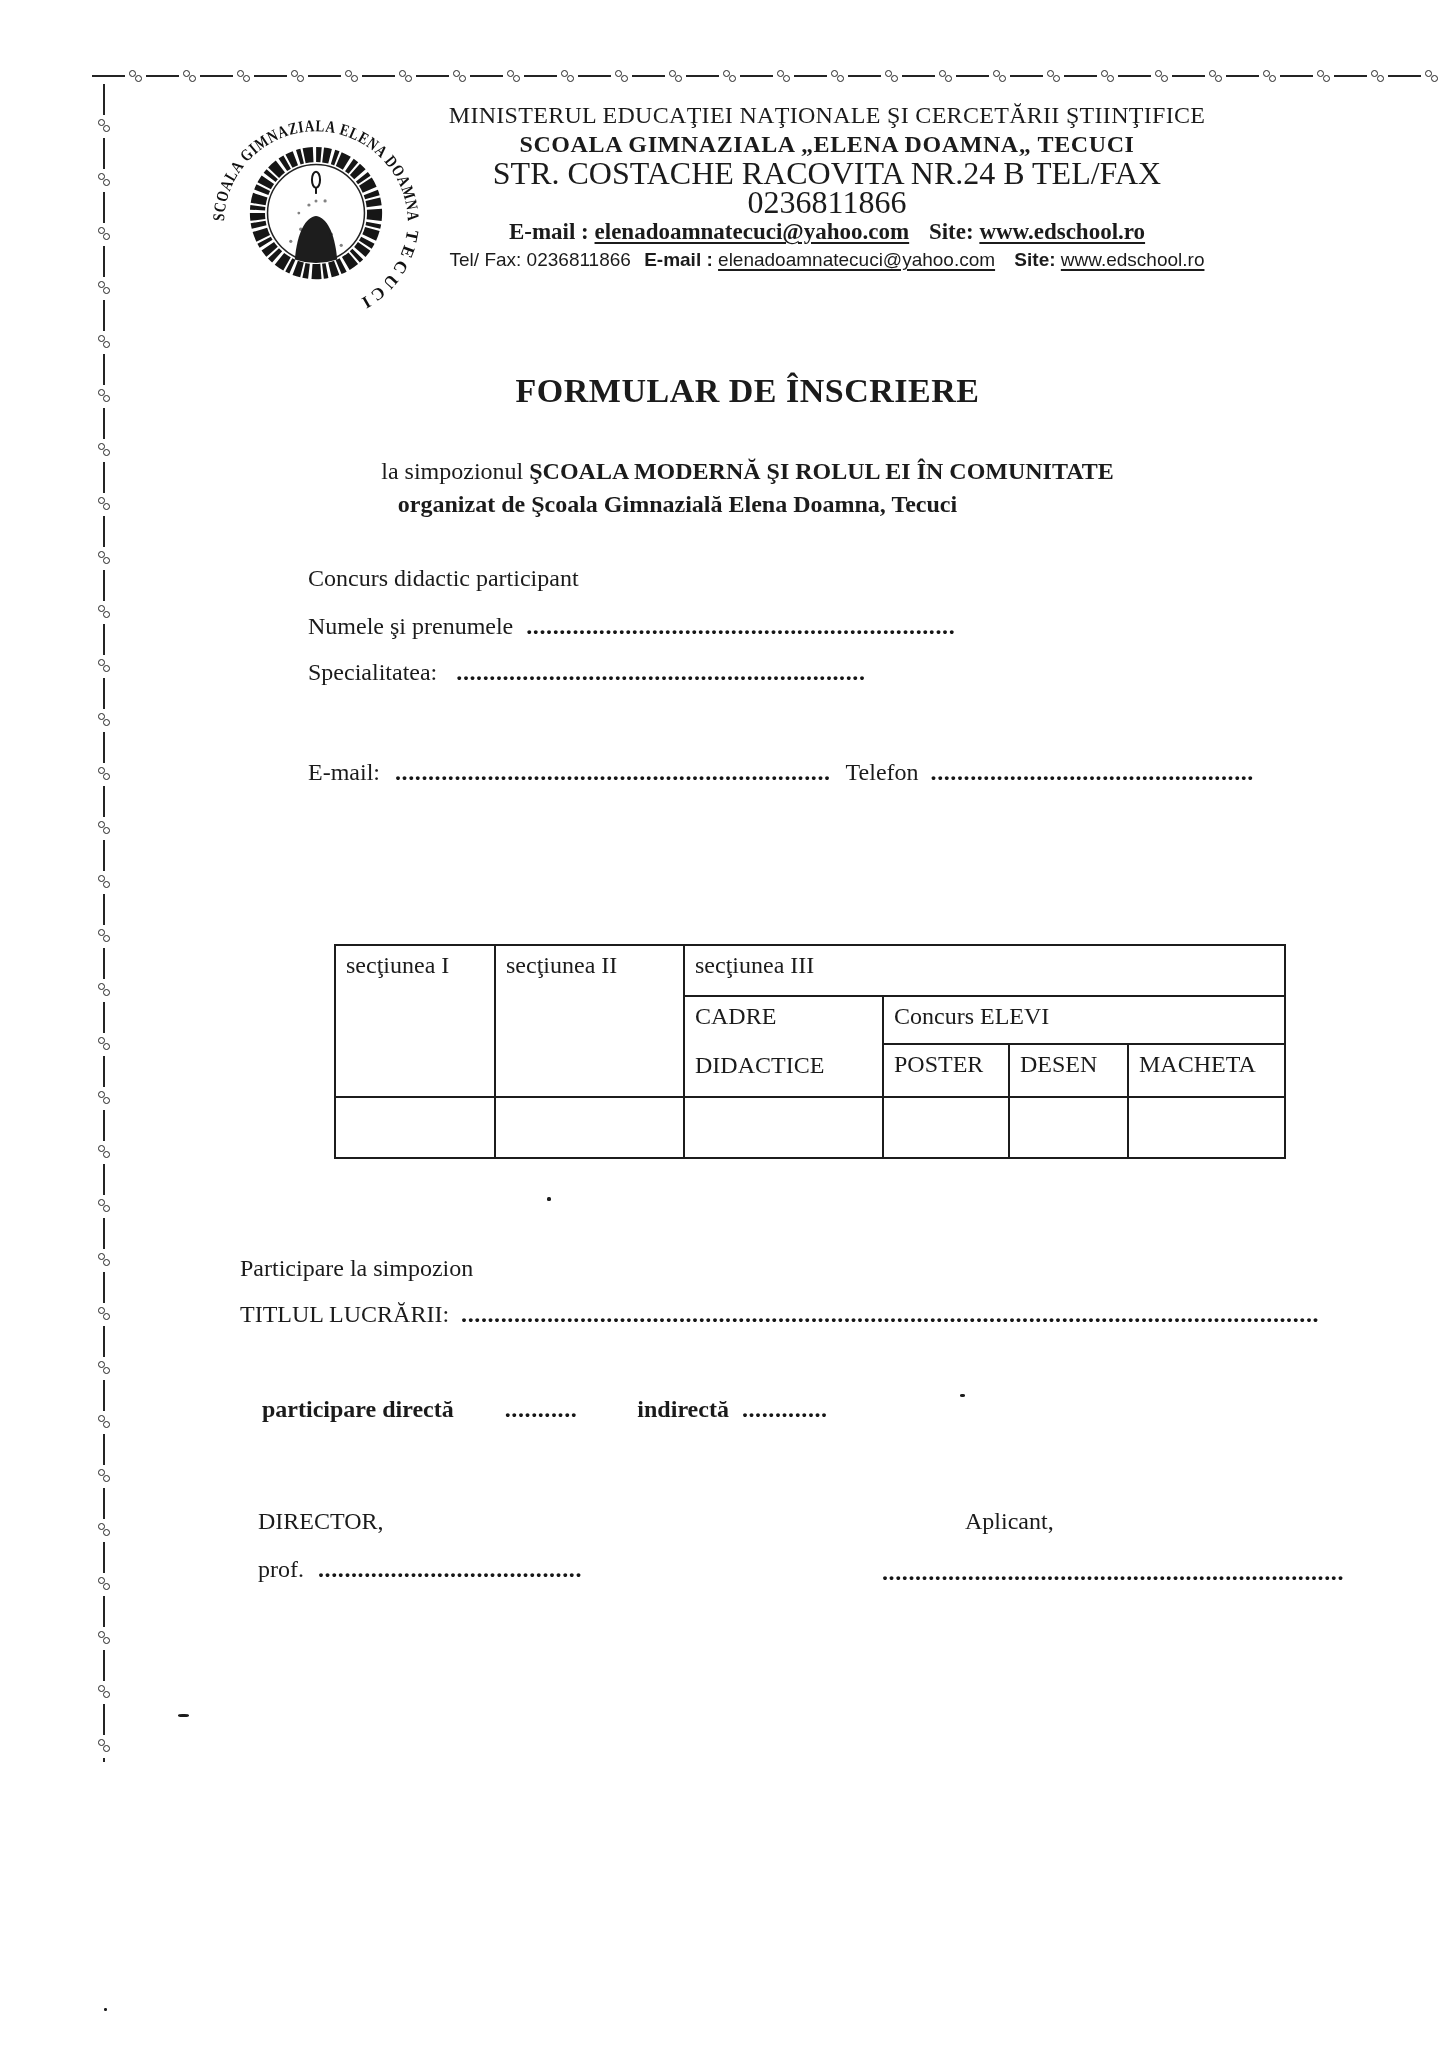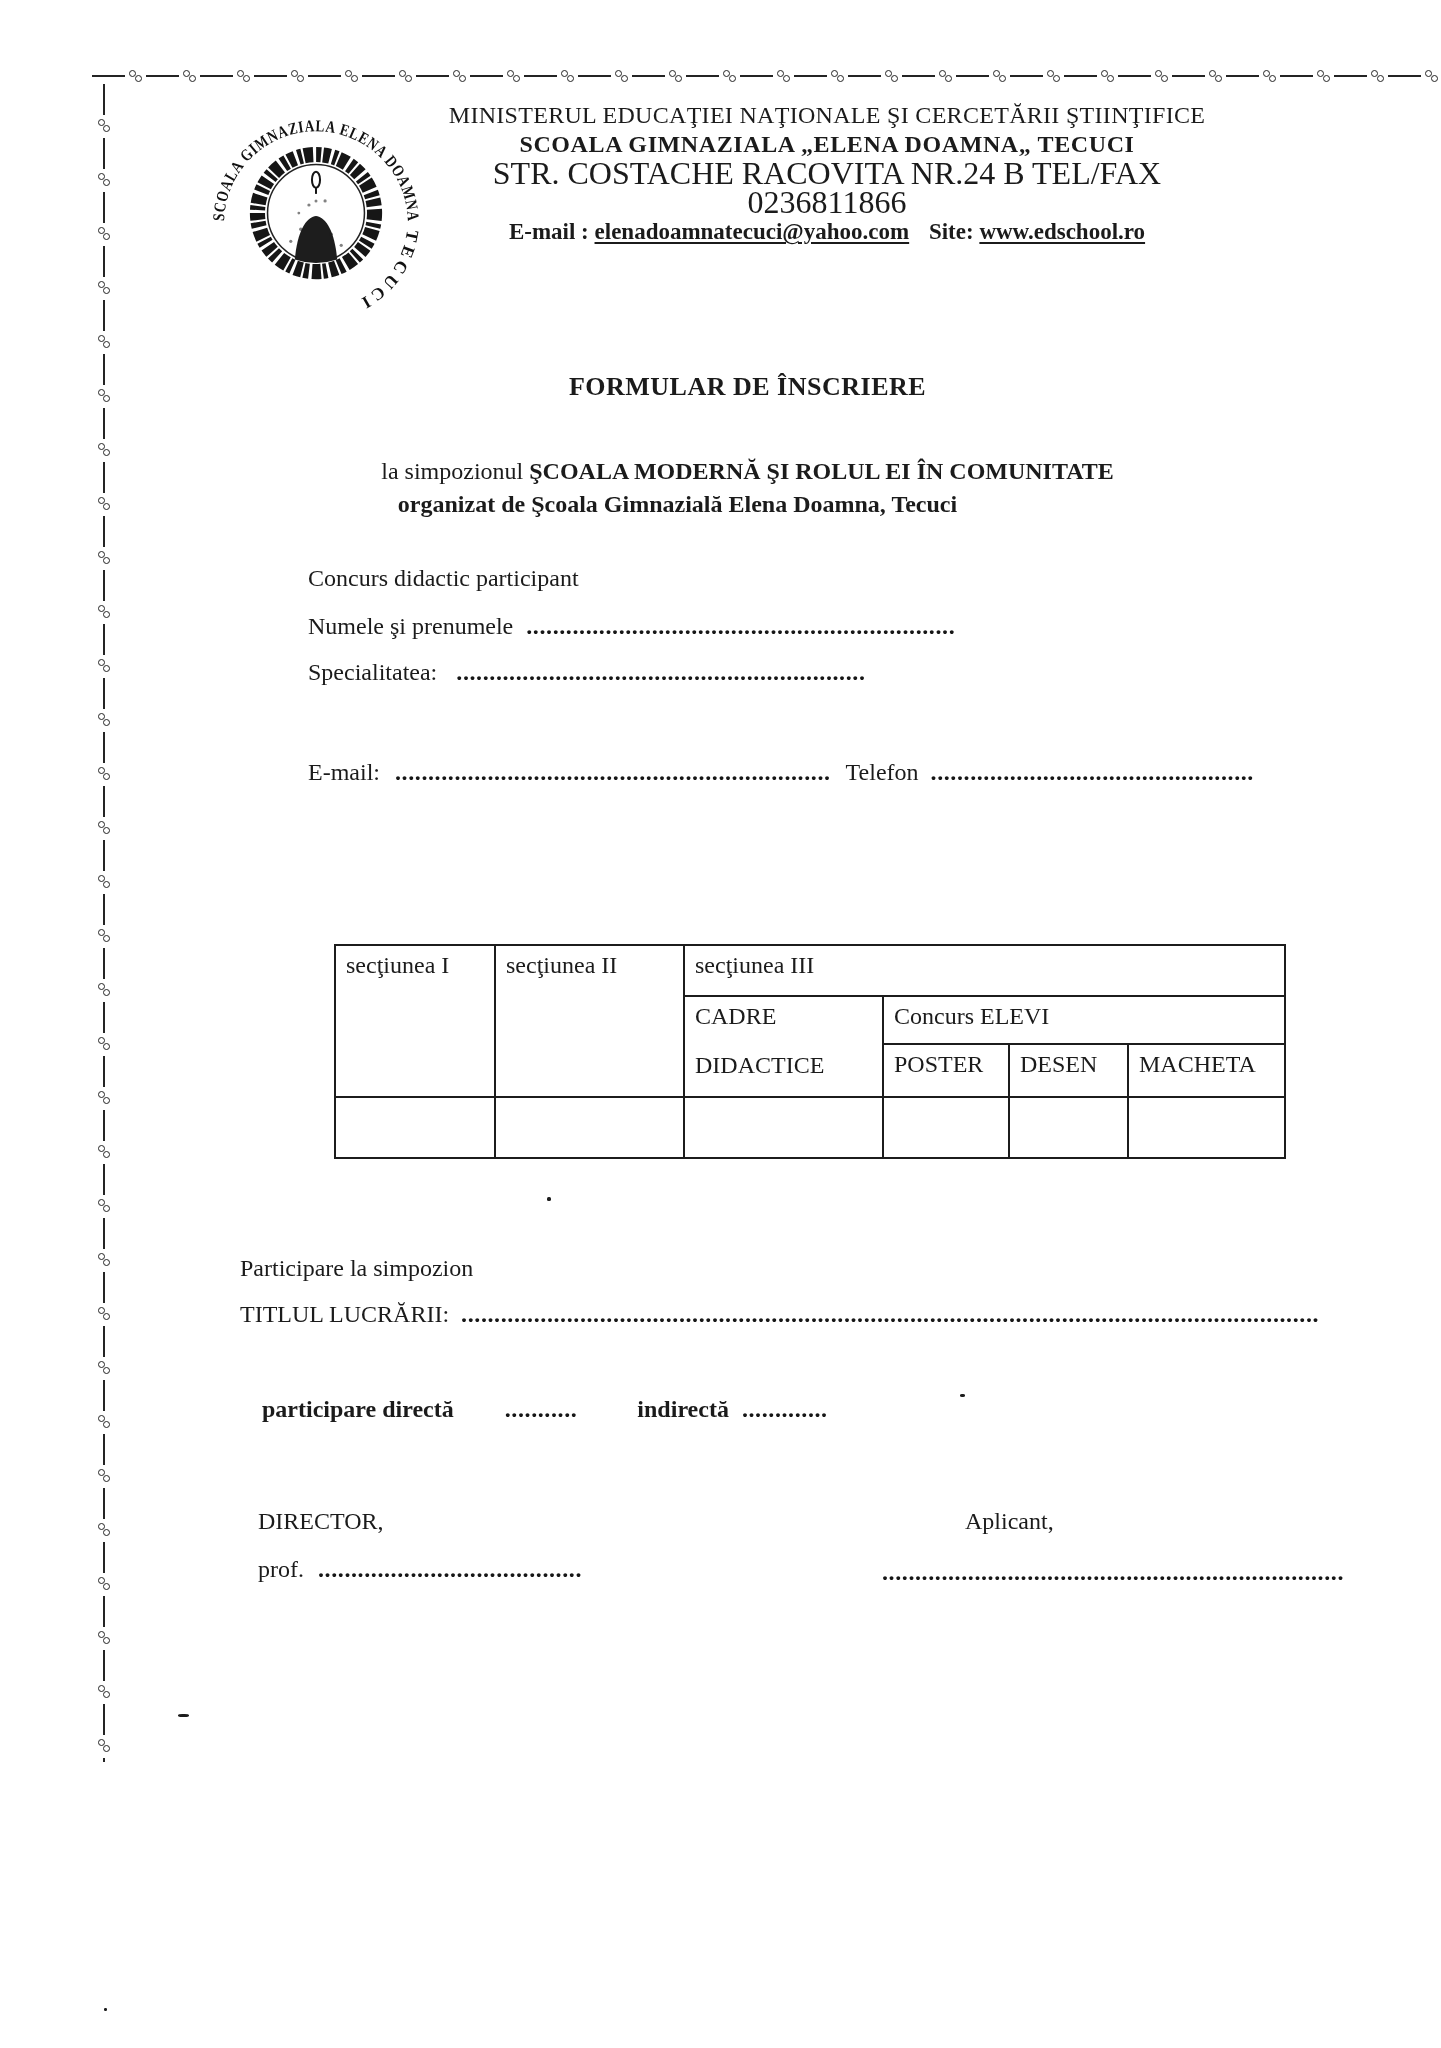--- a/index.html
+++ b/index.html
@@ -34,21 +34,21 @@
   .logo{left:208px;top:100px;width:216px;height:212px;}
   .hdr{left:412px;top:101px;width:830px;text-align:center;}
   .hdr .l1{font-size:24px;line-height:29px;letter-spacing:.3px;}
   .hdr .l2{font-size:24px;line-height:29px;font-weight:bold;letter-spacing:.6px;}
   .hdr .l3{font-size:32px;line-height:29px;}
   .hdr .l4{font-size:23px;line-height:29px;font-weight:bold;}
   .hdr .l5{font-family:"Liberation Sans","DejaVu Sans",sans-serif;font-size:19px;line-height:26px;margin-top:1px;}
   .u{text-decoration:underline;text-decoration-thickness:2px;text-underline-offset:3px;}
   .sp{margin-left:14px;margin-top:15px;}
 
-  .title{left:240px;top:372px;width:1015px;text-align:center;font-weight:bold;font-size:26px;letter-spacing:.5px;}
+  .title{left:240px;top:372px;width:1015px;text-align:center;font-weight:bold;font-size:34px;letter-spacing:.5px;}
   .sub{left:240px;top:455px;width:1015px;text-align:center;font-size:24px;line-height:33px;}
   .sub .b{font-weight:bold;}
   .sub .l2{position:relative;left:-70px;font-weight:bold;}
 
   .t24{font-size:24px;}
   .dots{font-weight:bold;letter-spacing:.6px;color:#161616;}
   .bold{font-weight:bold;}
 
   
   table.sec{border-collapse:collapse;table-layout:fixed;}
@@ -325,20 +325,27 @@
   </svg>
 
   <div class="abs hdr">
     <div class="l1">MINISTERUL EDUCAŢIEI NAŢIONALE ŞI CERCETĂRII ŞTIINŢIFICE</div>
     <div class="l2">SCOALA  GIMNAZIALA   „ELENA DOAMNA„ TECUCI</div>
     <div class="l3">STR. COSTACHE  RACOVITA NR.24 B  TEL/FAX 0236811866</div>
     <div class="l4">
       <span>E-mail :</span>
       <span class="u">elenadoamnatecuci@yahoo.com</span>
       <span class="sp">Site:</span>
+      <span class="u">www.edschool.ro</span>
+    </div>
+    <div class="l5">
+      <span>Tel/  Fax: 0236811866</span>
+      <span class="bold" style="margin-left:8px;">E-mail :</span>
+      <span class="u">elenadoamnatecuci@yahoo.com</span>
+      <span class="bold sp">Site:</span>
       <span class="u">www.edschool.ro</span>
     </div>
   </div>
 
   <div class="abs title">FORMULAR DE ÎNSCRIERE</div>
 
   <div class="abs sub">
     <div>
       <span>la simpozionul </span><span class="b">ŞCOALA MODERNĂ ŞI ROLUL EI ÎN COMUNITATE</span>
     </div>

